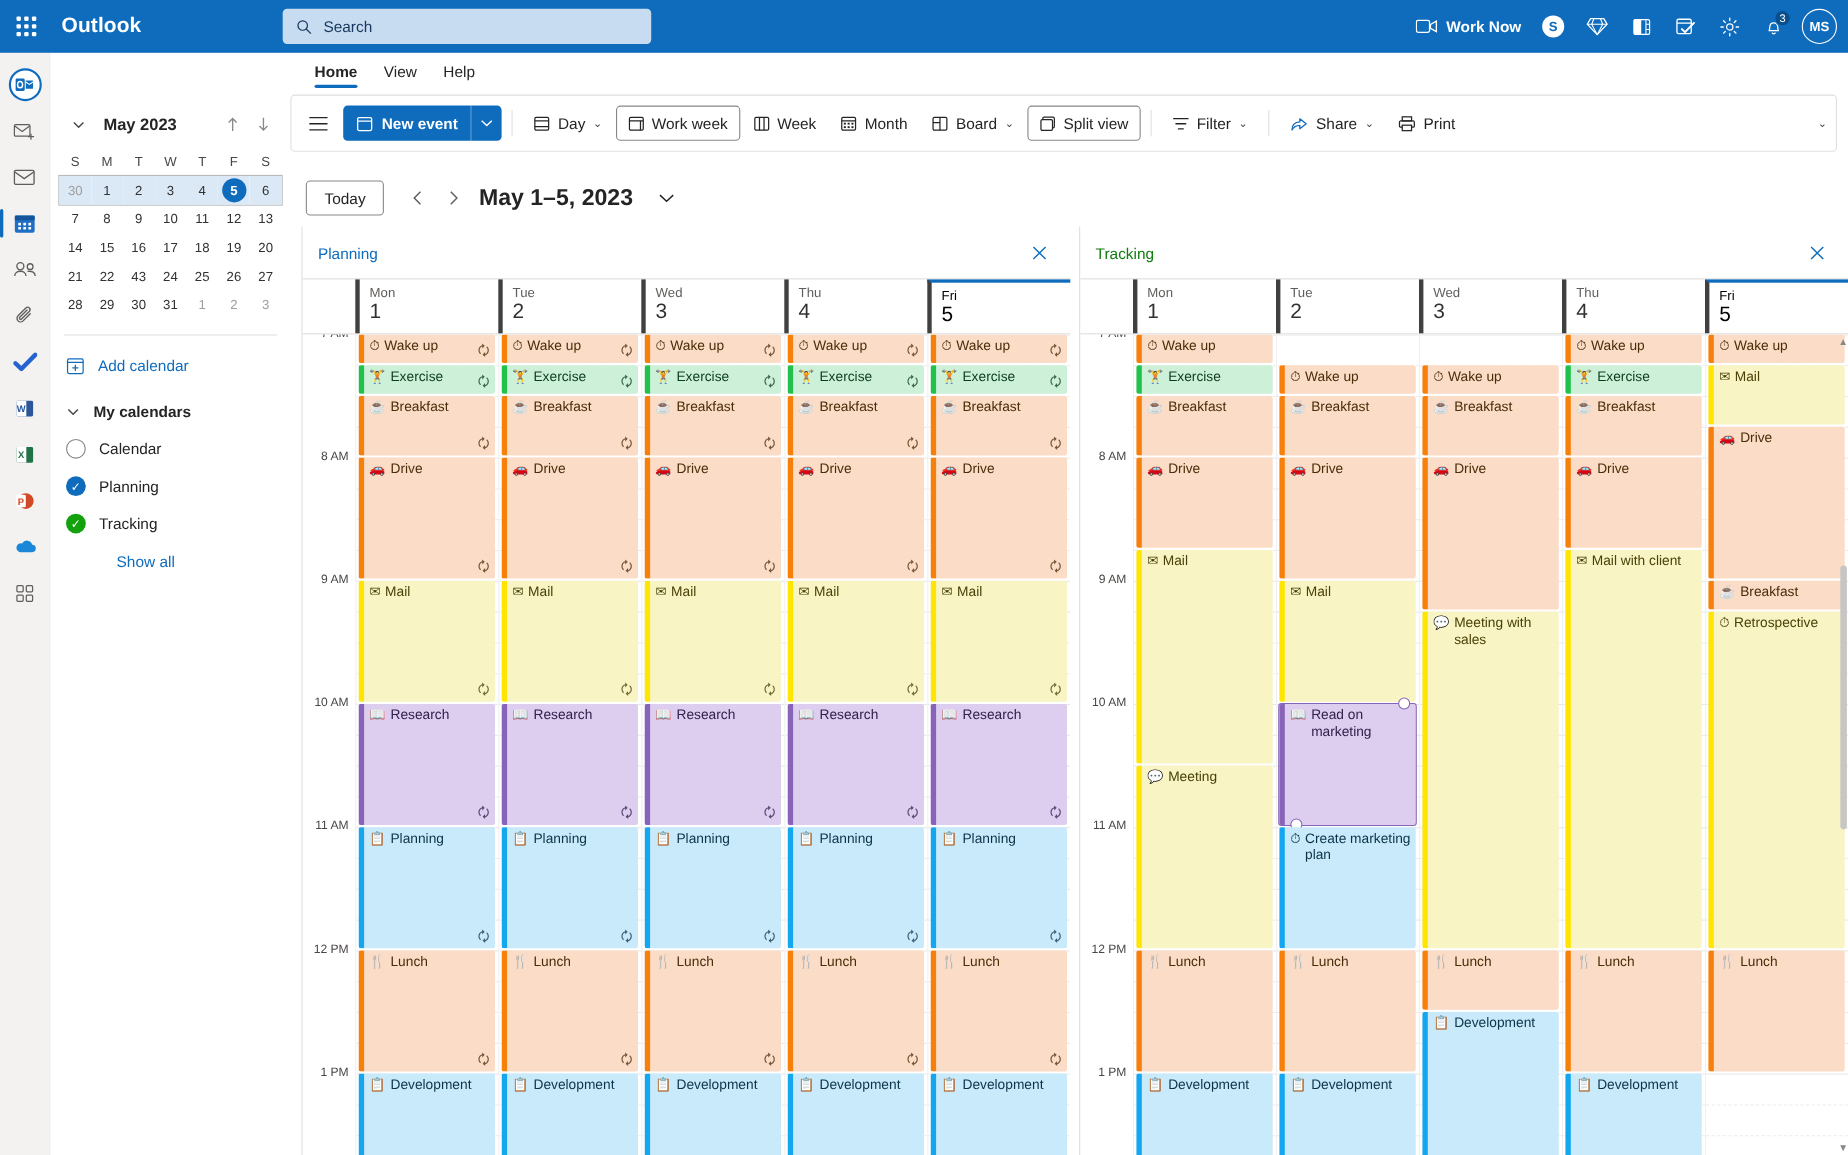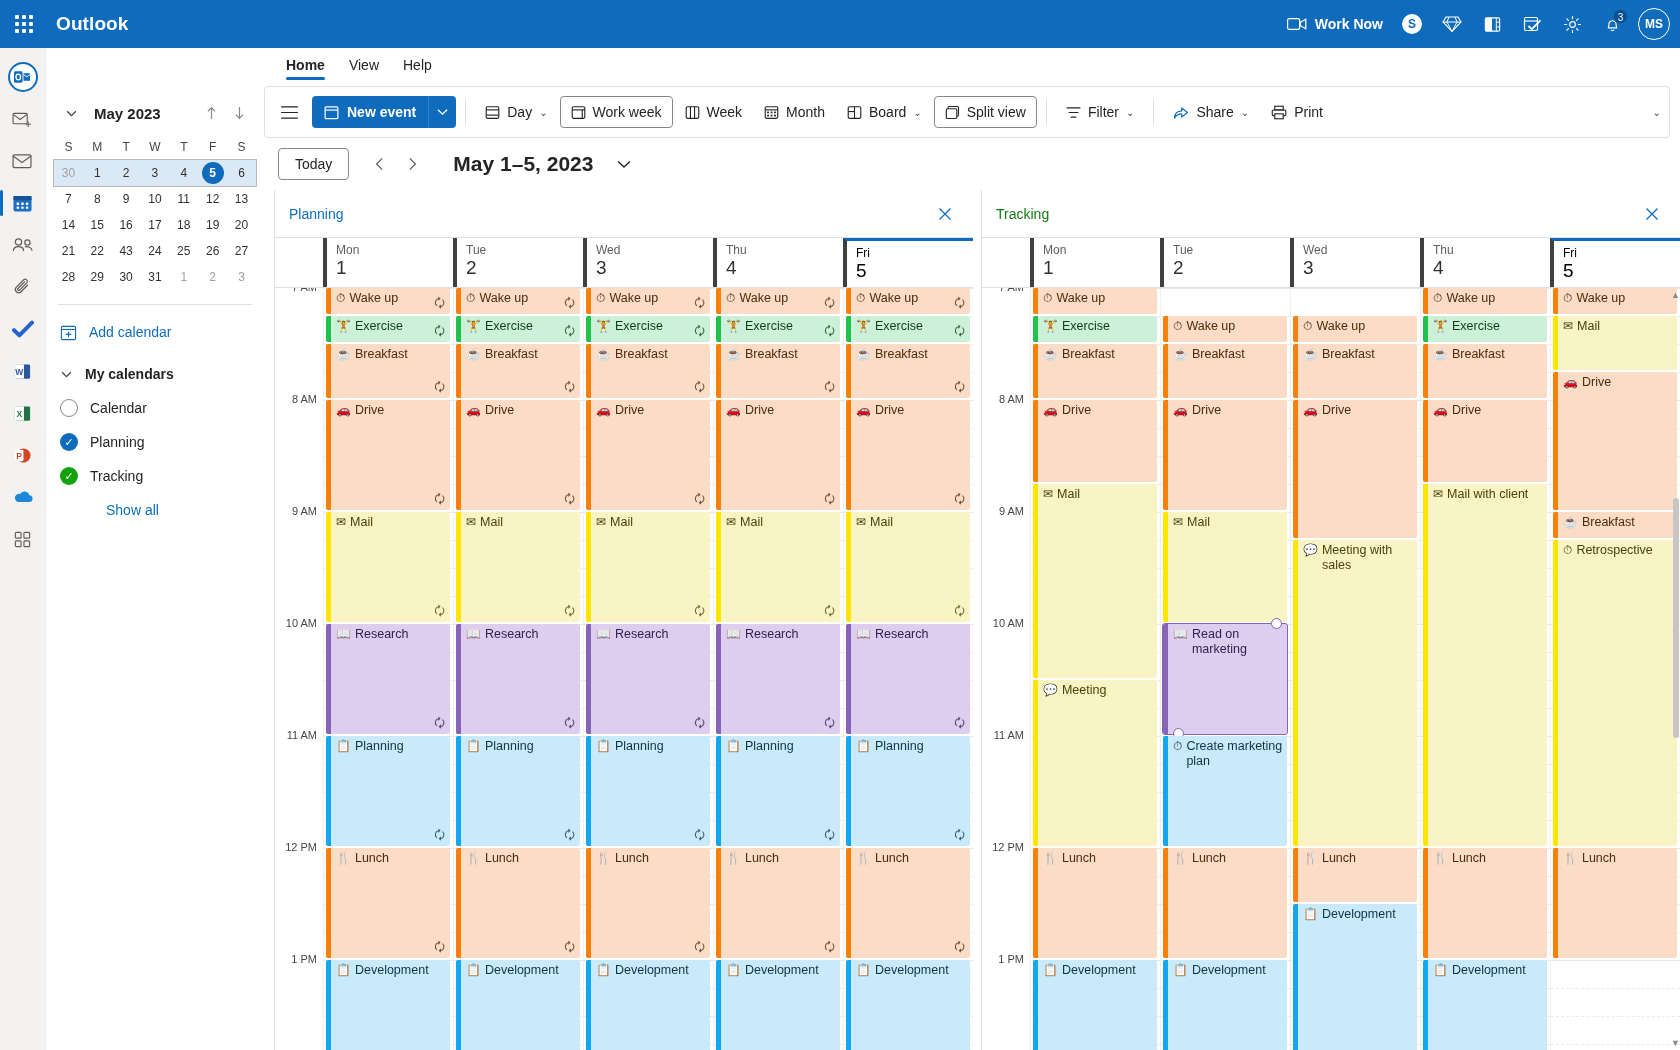--- a/index.html
+++ b/index.html
@@ -80,36 +80,36 @@
   .addcal { color:#0f6cbd; }
   .grp-title { font-weight:700; font-size:14px; }
   .cal-check { width:18px;height:18px;border-radius:50%;border:1.5px solid #8a8886;flex:0 0 18px;
                display:flex;align-items:center;justify-content:center; }
   .cal-check.on { border:none; color:#fff; font-size:11px; }
   .showall { color:#0f6cbd; font-size:14px; padding-left:46px; cursor:pointer; }
 
   
   .content { flex:1; display:flex; flex-direction:column; min-width:0; background:#fff; }
 
-  .cmdbar { height:52px; margin:4px 10px 0 0; border:1px solid #e1dfdd; border-radius:4px;
+  .cmdbar { height:52px; margin:4px 10px 16px 0; border:1px solid #e1dfdd; border-radius:4px;
             display:flex; align-items:center; padding:0 8px; gap:2px; background:#fff; }
   .cmd { display:flex; align-items:center; gap:7px; height:32px; padding:0 10px; border-radius:4px;
          cursor:pointer; font-size:14px; white-space:nowrap; }
   .cmd.outlined { border:1px solid #8a8886; }
   .newevent { background:#0f6cbd; color:#fff; border-radius:4px 0 0 4px; height:32px;
               display:flex; align-items:center; gap:8px; padding:0 12px; font-weight:600; cursor:pointer; font-size:14px;}
   .newevent-caret { background:#0f6cbd; color:#fff; border-radius:0 4px 4px 0; height:32px; width:28px;
               display:flex;align-items:center;justify-content:center;cursor:pointer; border-left:1px solid #2d7fc9;}
   .vsep { width:1px; height:24px; background:#e1dfdd; margin:0 7px; }
   .caret { font-size:10px; color:#484644; }
 
   .datebar { height:52px; display:flex; align-items:center; gap:6px; padding-left:14px; }
   .todaybtn { border:1px solid #8a8886; border-radius:4px; height:32px; padding:0 16px;
               display:flex; align-items:center; font-size:14px; cursor:pointer; background:#fff; }
-  .rangetitle { font-size:21px; font-weight:600; margin-left:22px; display:flex; align-items:center; gap:24px;
+  .rangetitle { font-size:21px; font-weight:600; margin-left:4px; display:flex; align-items:center; gap:24px;
                 cursor:pointer; }
 
   
   .splitwrap { flex:1; display:flex; min-height:0; padding-left:10px; }
   .pane { flex:1; min-width:0; display:flex; flex-direction:column; border-left:1px solid #e1dfdd; }
   .pane + .pane { margin-left:8px; }
   .pane-head { height:48px; display:flex; align-items:center; padding:0 14px; border-bottom:1px solid #e1dfdd;}
   .pane-title { font-size:14px; font-weight:400; }
   .pane-close { margin-left:auto; width:28px;height:28px;display:flex;align-items:center;
                 justify-content:center;cursor:pointer;color:#0f6cbd;font-size:15px; }
@@ -164,20 +164,27 @@
         <i></i>
         <i></i>
         <i></i>
         <i></i>
         <i></i>
         <i></i>
       </div>
   </div>
   <div class="brand">Outlook</div>
 
+  <div class="searchbox">
+    <svg width="15" height="15" viewBox="0 0 16 16">
+      <circle cx="6.6" cy="6.6" r="4.6" fill="none" stroke="#17375e" stroke-width="1.2"></circle>
+      <line x1="10" y1="10" x2="14.5" y2="14.5" stroke="#17375e" stroke-width="1.2"></line>
+    </svg>
+    <span class="ph">Search</span>
+  </div>
 
   <div class="suite-right">
     <div class="sb-btn">
       <svg width="20" height="14" viewBox="0 0 20 14">
         <rect x="0.6" y="1.6" width="12" height="10.8" rx="1.6" fill="none" stroke="#fff" stroke-width="1.2"></rect>
         <path d="M13.4 5.3 L18.8 2.2 V11.8 L13.4 8.7 Z" fill="none" stroke="#fff" stroke-width="1.2"></path>
       </svg>
       <span class="meetnow-label">Work Now</span>
     </div>
     <div class="sb-btn">

